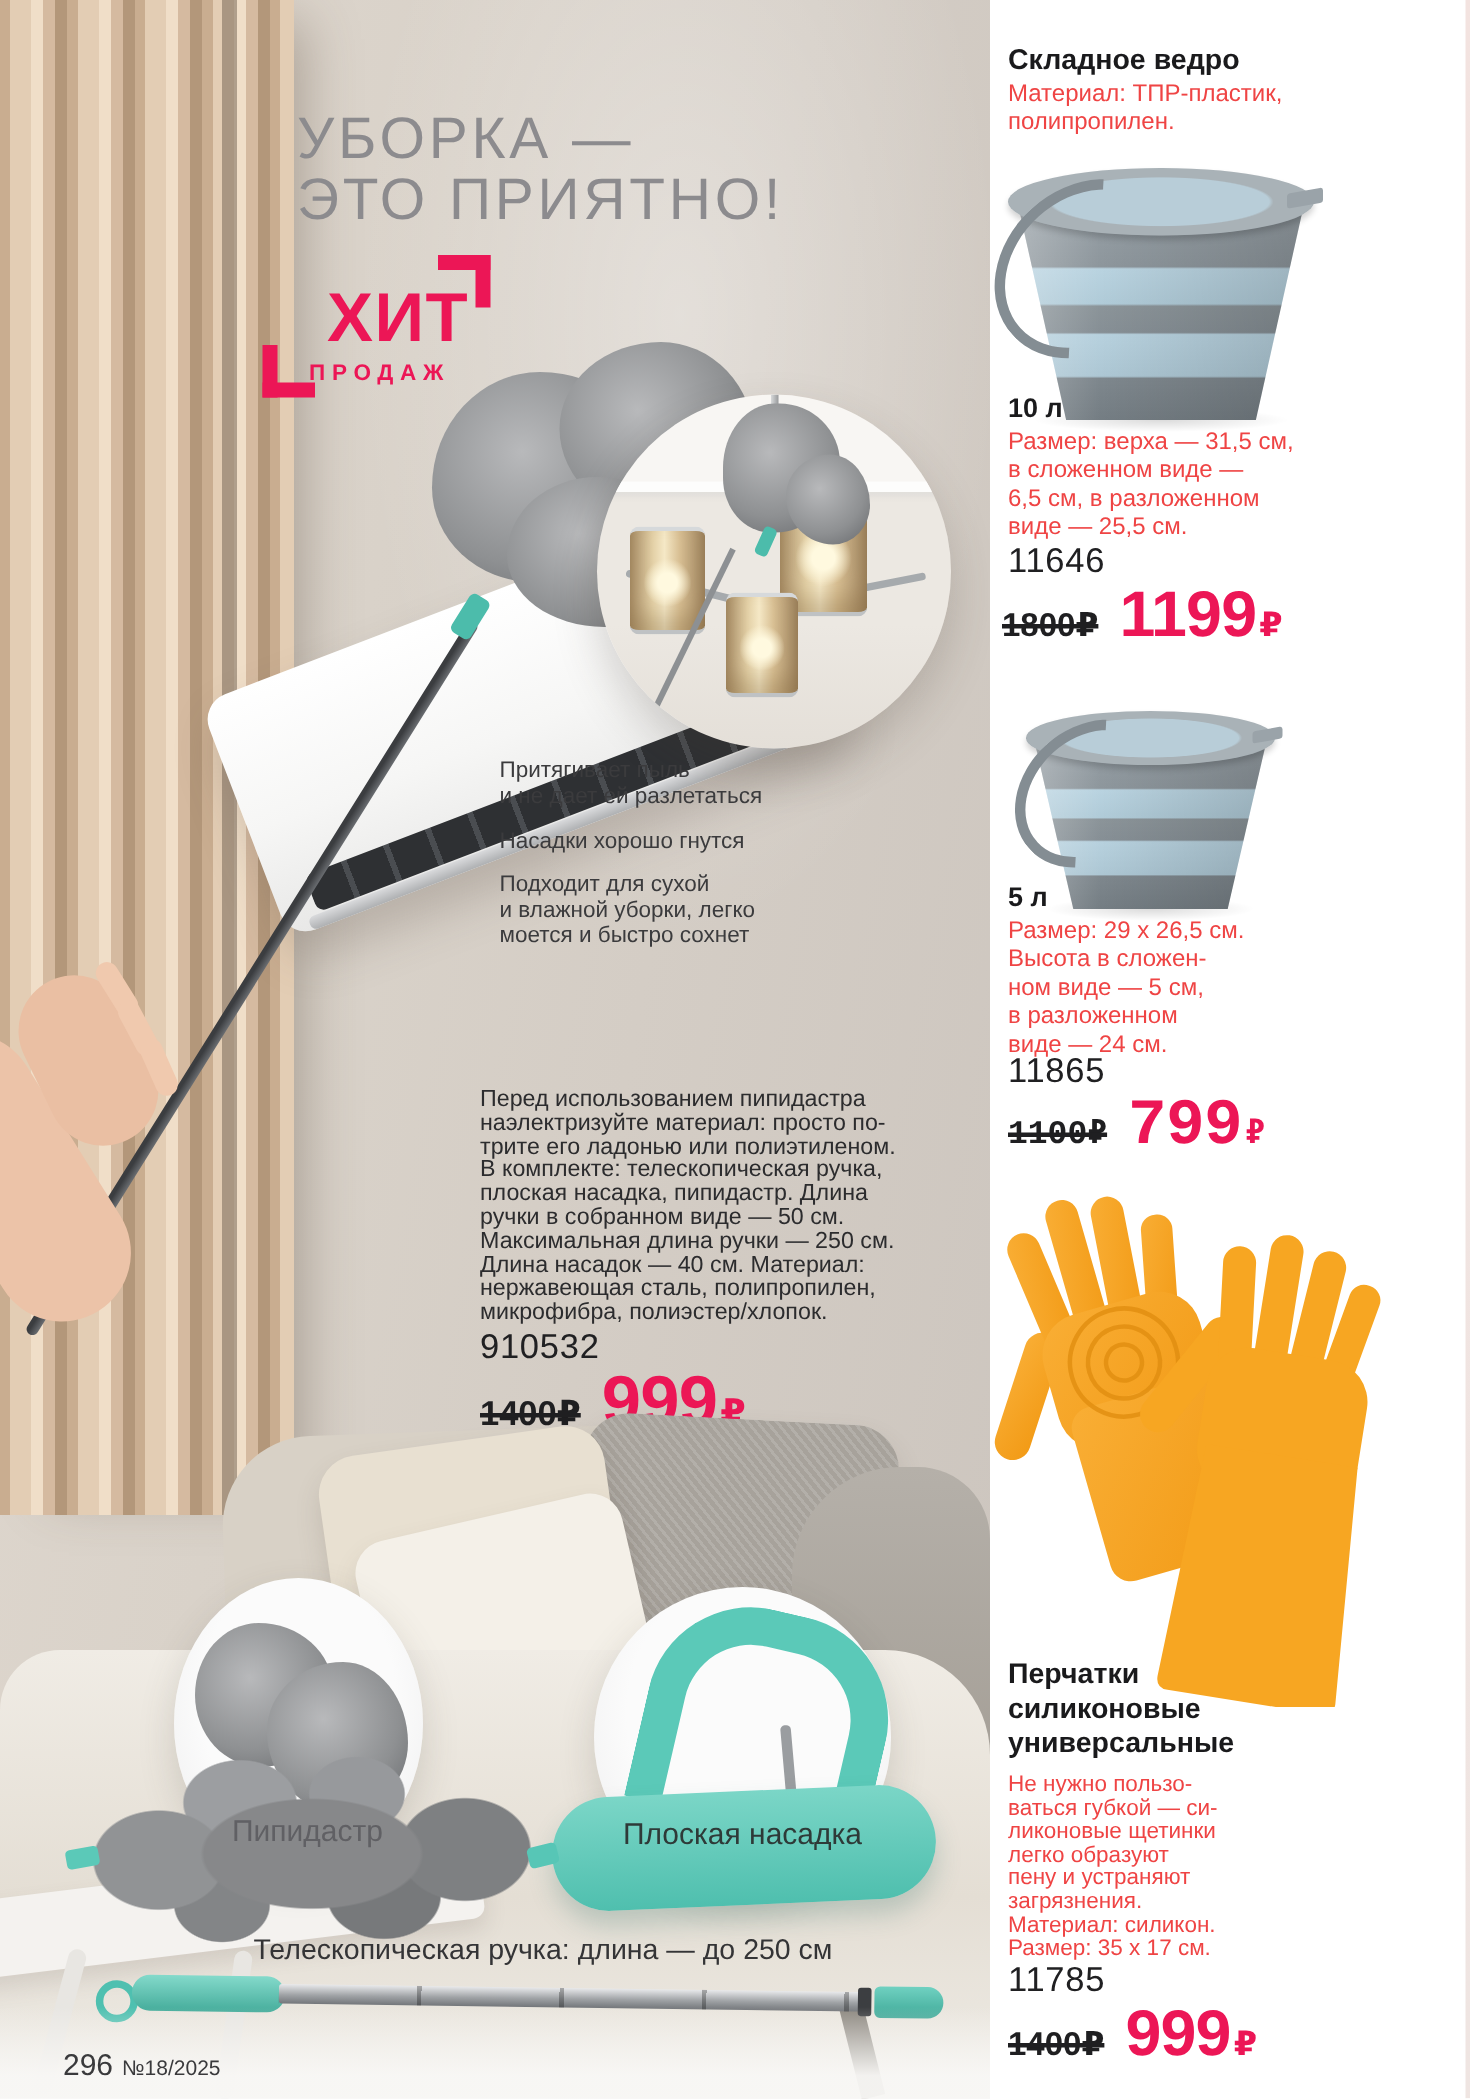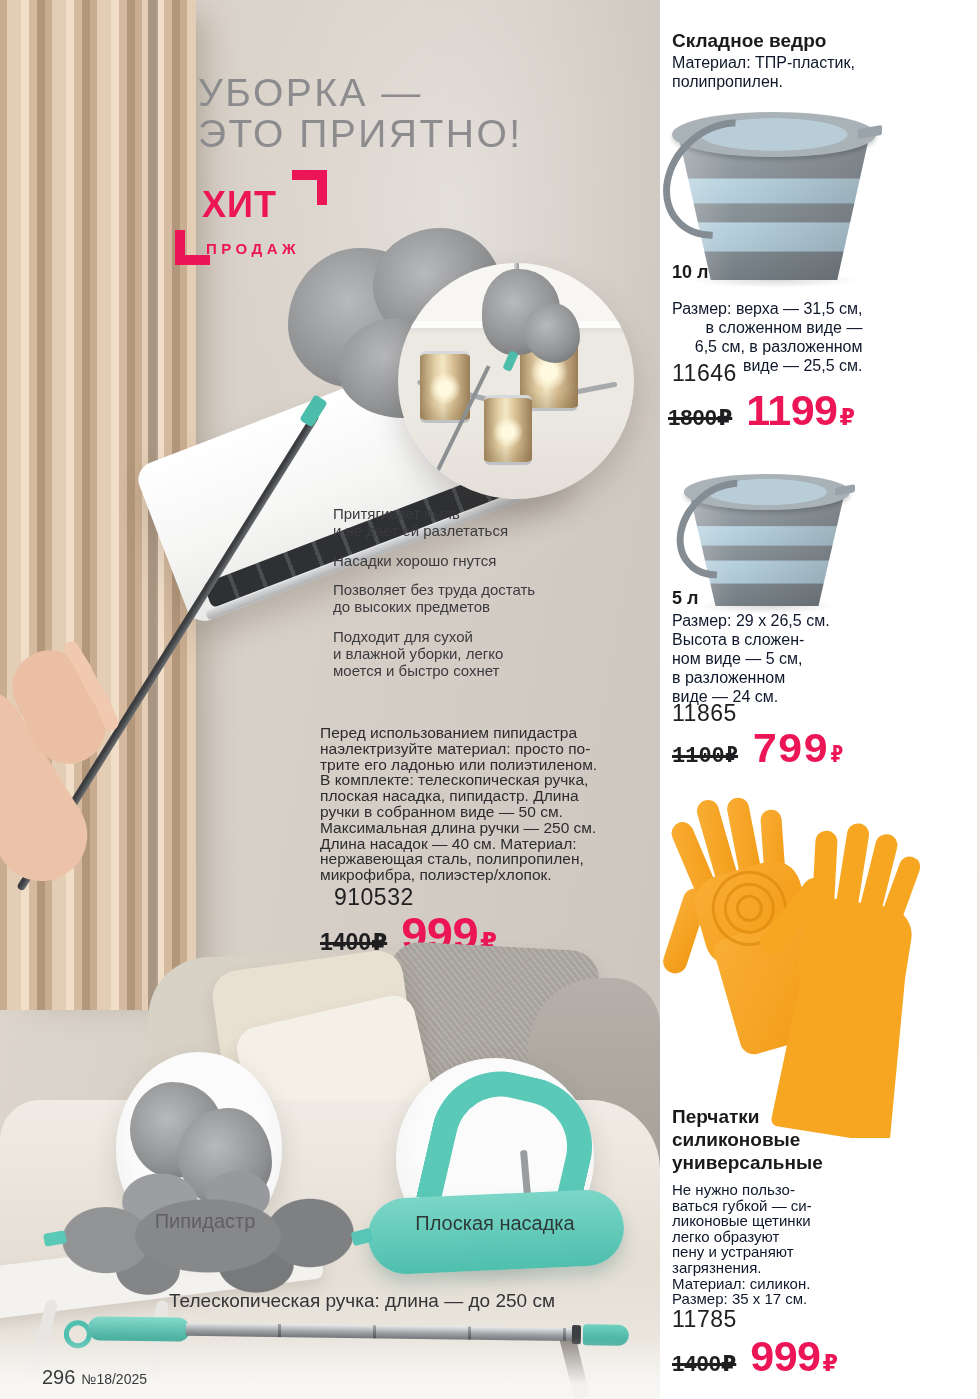--- a/index.html
+++ b/index.html
@@ -64,32 +64,32 @@
   .sh3{left:86px;top:132px;width:48px;height:64px;}
   .ins-duster{left:84px;top:6px;width:78px;height:86px;border-radius:46% 54% 58% 42%/52% 48% 56% 44%;}
   .ins-duster2{left:126px;top:40px;width:56px;height:60px;border-radius:52% 48% 44% 56%/46% 56% 44% 54%;}
   .ins-stem{left:108px;top:88px;width:9px;height:20px;background:#4cbcab;border-radius:3px;transform:rotate(24deg);}
   .ins-pole{left:58px;top:96px;width:4px;height:140px;background:#8d9093;transform:rotate(26deg);}
 
   
   .hero-title{left:198px;top:72px;width:420px;font-size:39px;line-height:1.06;letter-spacing:2.5px;
         color:#8c8b8e;font-weight:400;}
   .hit{left:175px;top:168px;width:145px;height:104px;}
-  .hit-big{left:27px;top:16px;font-size:36px;font-weight:800;letter-spacing:1px;color:#ec1656;}
+  .hit-big{left:43px;top:16px;font-size:46px;font-weight:800;letter-spacing:1px;color:#ec1656;}
   .hit-sub{left:31px;top:72px;font-size:15px;font-weight:700;letter-spacing:4.5px;color:#ec1656;}
   .br{width:25px;height:25px;}
   .br-tr{left:117px;top:2px;border-top:10px solid #ec1656;border-right:10px solid #ec1656;}
   .br-bl{left:0;top:62px;border-bottom:10px solid #ec1656;border-left:10px solid #ec1656;}
 
   .features{left:320px;top:506px;width:315px;margin:0;padding:0;list-style:none;}
   .features li{font-size:15px;line-height:1.12;color:#3b3b3d;margin:0 0 13px 13px;}
 
   .kit-name{left:320px;top:700px;width:320px;font-size:19px;font-weight:700;color:#1b1b1d;}
   .kit-desc{left:320px;top:725px;width:320px;font-size:15.5px;line-height:1.02;color:#2c2c2e;}
-  .kit-article{left:320px;top:884px;font-size:23px;font-weight:500;letter-spacing:.5px;color:#202022;margin-left:14px;}
+  .kit-article{left:320px;top:884px;font-size:23px;font-weight:500;letter-spacing:.5px;color:#202022;}
   .price-row{display:flex;align-items:baseline;gap:14px;}
   .old-price{font-size:23px;font-weight:700;color:#1f1f21;text-decoration:line-through;text-decoration-thickness:2.5px;}
   .new-price{color:#ec1656;font-weight:800;letter-spacing:-.5px;}
   .new-price .rub{font-size:.52em;margin-left:2px;}
   .kit-prices{left:320px;top:906px;}
   .kit-prices .new-price{font-size:47px;}
 
   
   .sofa-seat{left:0;top:1100px;width:660px;height:299px;border-radius:40px 70px 0 0;
         background:linear-gradient(180deg,#f0ece5,#e4ded4 55%,#eeebe5);}
@@ -150,21 +150,21 @@
   .h-collar{left:572px;top:1318px;width:9px;height:19px;background:#3c3e41;border-radius:2px;}
   .h-tip{left:583px;top:1317px;width:46px;height:21px;border-radius:4px 11px 11px 4px;
         background:linear-gradient(180deg,#70d1c1,#3ea897);}
   .hero-fade{left:0;top:1338px;width:660px;height:61px;
         background:linear-gradient(180deg,rgba(248,247,245,0),rgba(248,247,245,.95) 75%);}
 
   
   #rightcol{left:660px;top:0;width:320px;height:1399px;background:#ffffff;}
   .edge-line{left:977px;top:0;width:3px;height:1399px;background:linear-gradient(180deg,#f3e3e0,#efe5e2);}
   .p-name{font-size:19px;font-weight:700;color:#1a1a1c;line-height:1.2;}
-  .p-body{font-size:16px;line-height:1.18;color:#0f172a;}
+  .p-body{font-size:16px;line-height:1.18;color:#ef4444;}
   .p-volume{font-size:18px;font-weight:700;color:#1a1a1c;text-align:right;}
   .p-article{font-size:23px;font-weight:500;letter-spacing:.5px;color:#202022;}
   .col-prices .new-price{font-size:43px;}
   .col-prices .old-price{font-size:22px;}
 
   
   .bucket{position:absolute;}
   .bk-body{position:absolute;left:0;right:0;top:13%;bottom:0;
      clip-path:polygon(3% 0,97% 0,81% 100%,19% 100%);
      background:linear-gradient(180deg,#99a2a8 0%,#8d969c 30%,#b9d3e0 31%,#b0cbd8 47%,#8b9499 48%,#868f95 60%,#b7d1de 61%,#adc7d4 80%,#7e878d 81%,#747d83 100%);}
@@ -242,22 +242,20 @@
       <div class="abs br br-tr"></div>
       <div class="abs br br-bl"></div>
       <div class="abs hit-big">ХИТ</div>
       <div class="abs hit-sub">ПРОДАЖ</div>
     </div>
 
     <ul class="abs features">
       <li class="ml">Притягивает пыль
 и не дает ей разлетаться</li>
       <li class="ml">Насадки хорошо гнутся</li>
-      <li class="ml">Позволяет без труда достать
-до высоких предметов</li>
       <li class="ml">Подходит для сухой
 и влажной уборки, легко
 моется и быстро сохнет</li>
     </ul>
 
     <div class="abs kit-desc ml">Перед использованием пипидастра
 наэлектризуйте материал: просто по-
 трите его ладонью или полиэтиленом.
 В комплекте: телескопическая ручка,
 плоская насадка, пипидастр. Длина
@@ -323,21 +321,21 @@
 
     <div class="bucket" style="left:12px;top:112px;width:204px;height:168px;">
       <div class="bk-shadow"></div>
       <div class="bk-body"></div>
       <div class="bk-rim"></div>
       <div class="bk-handle"></div>
       <div class="bk-spout"></div>
     </div>
 
     <div class="abs p-volume" style="left:12px;top:262px;">10 л</div>
-    <div class="abs p-body ml" style="left:12px;top:300px;text-align:right;">Размер: верха — 31,5 см,
+    <div class="abs p-body ml" style="left:12px;top:286px;">Размер: верха — 31,5 см,
 в сложенном виде —
 6,5 см, в разложенном
 виде — 25,5 см.</div>
     <div class="abs p-article" style="left:12px;top:360px;">11646</div>
     <div class="abs price-row col-prices" style="left:8px;top:386px;">
       <span class="old-price">1800₽</span>
       <span class="new-price"><span>1199</span><span class="rub">₽</span></span>
     </div>
 
     <div class="bucket" style="left:24px;top:474px;width:166px;height:132px;">

